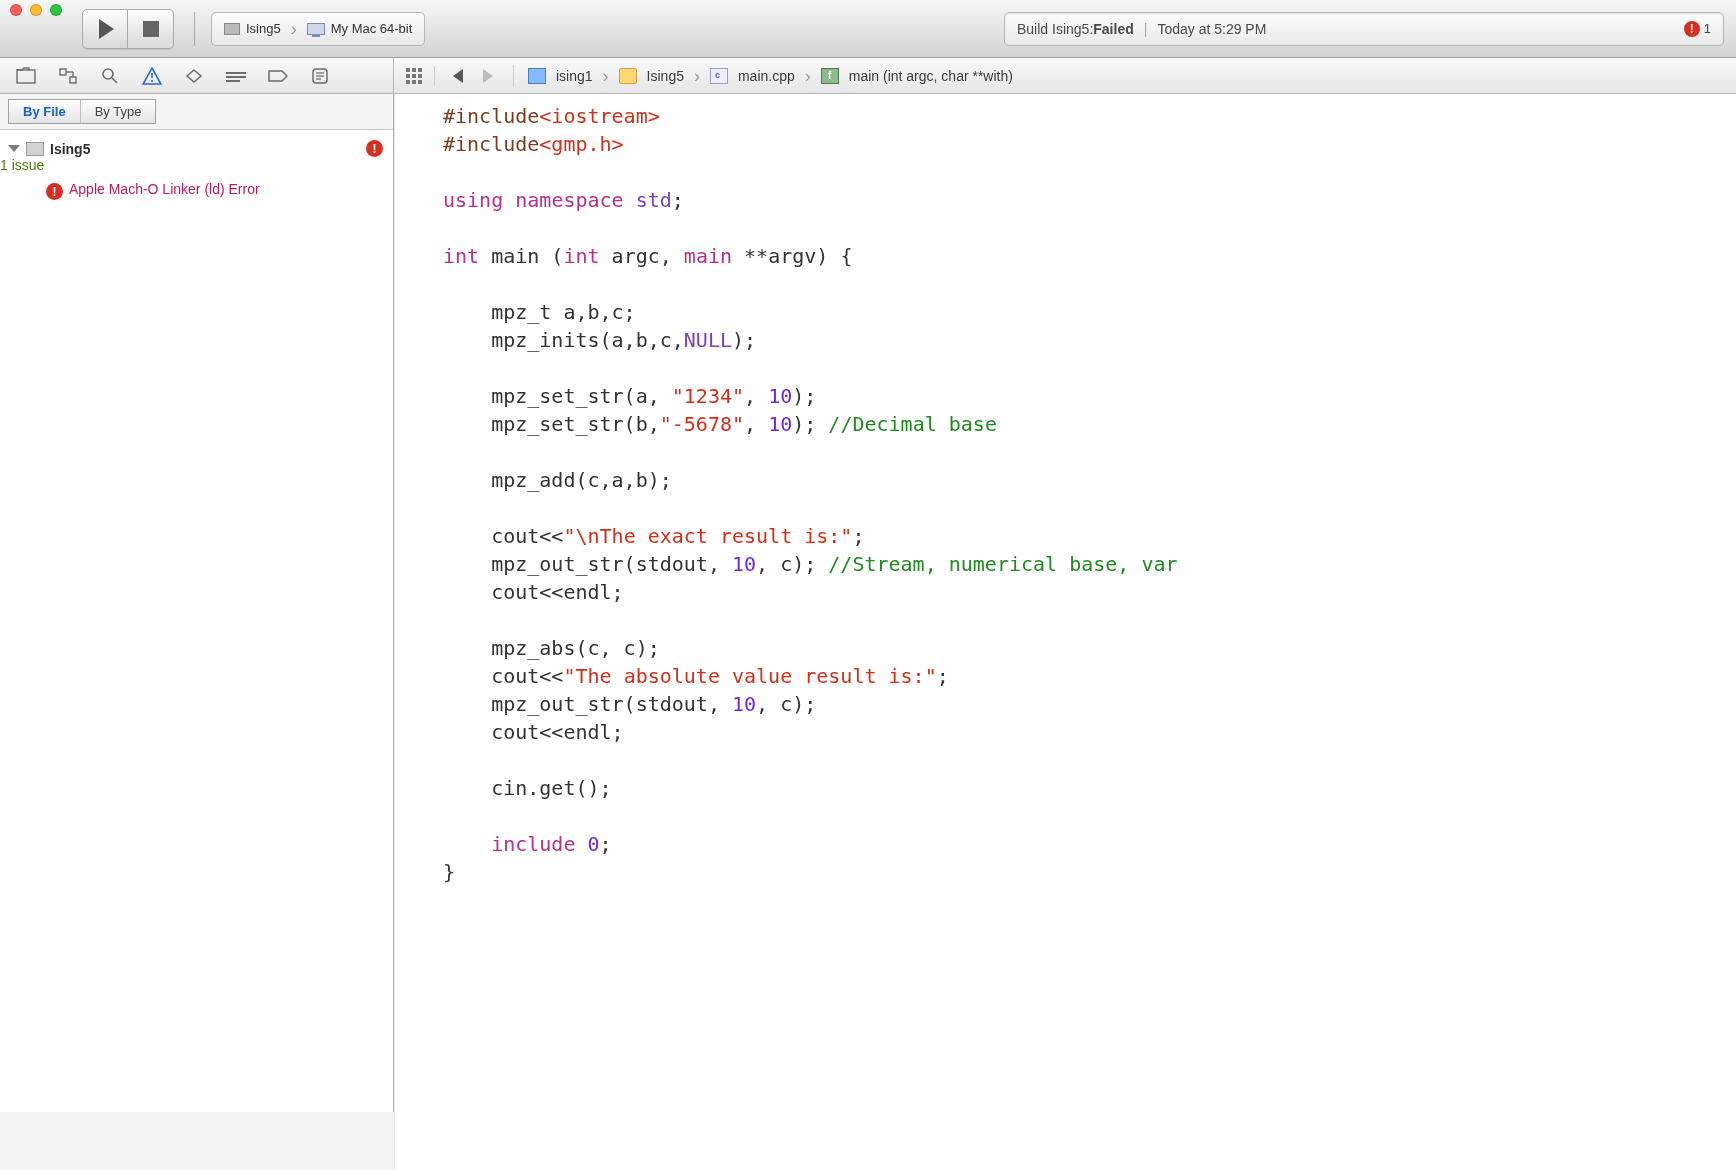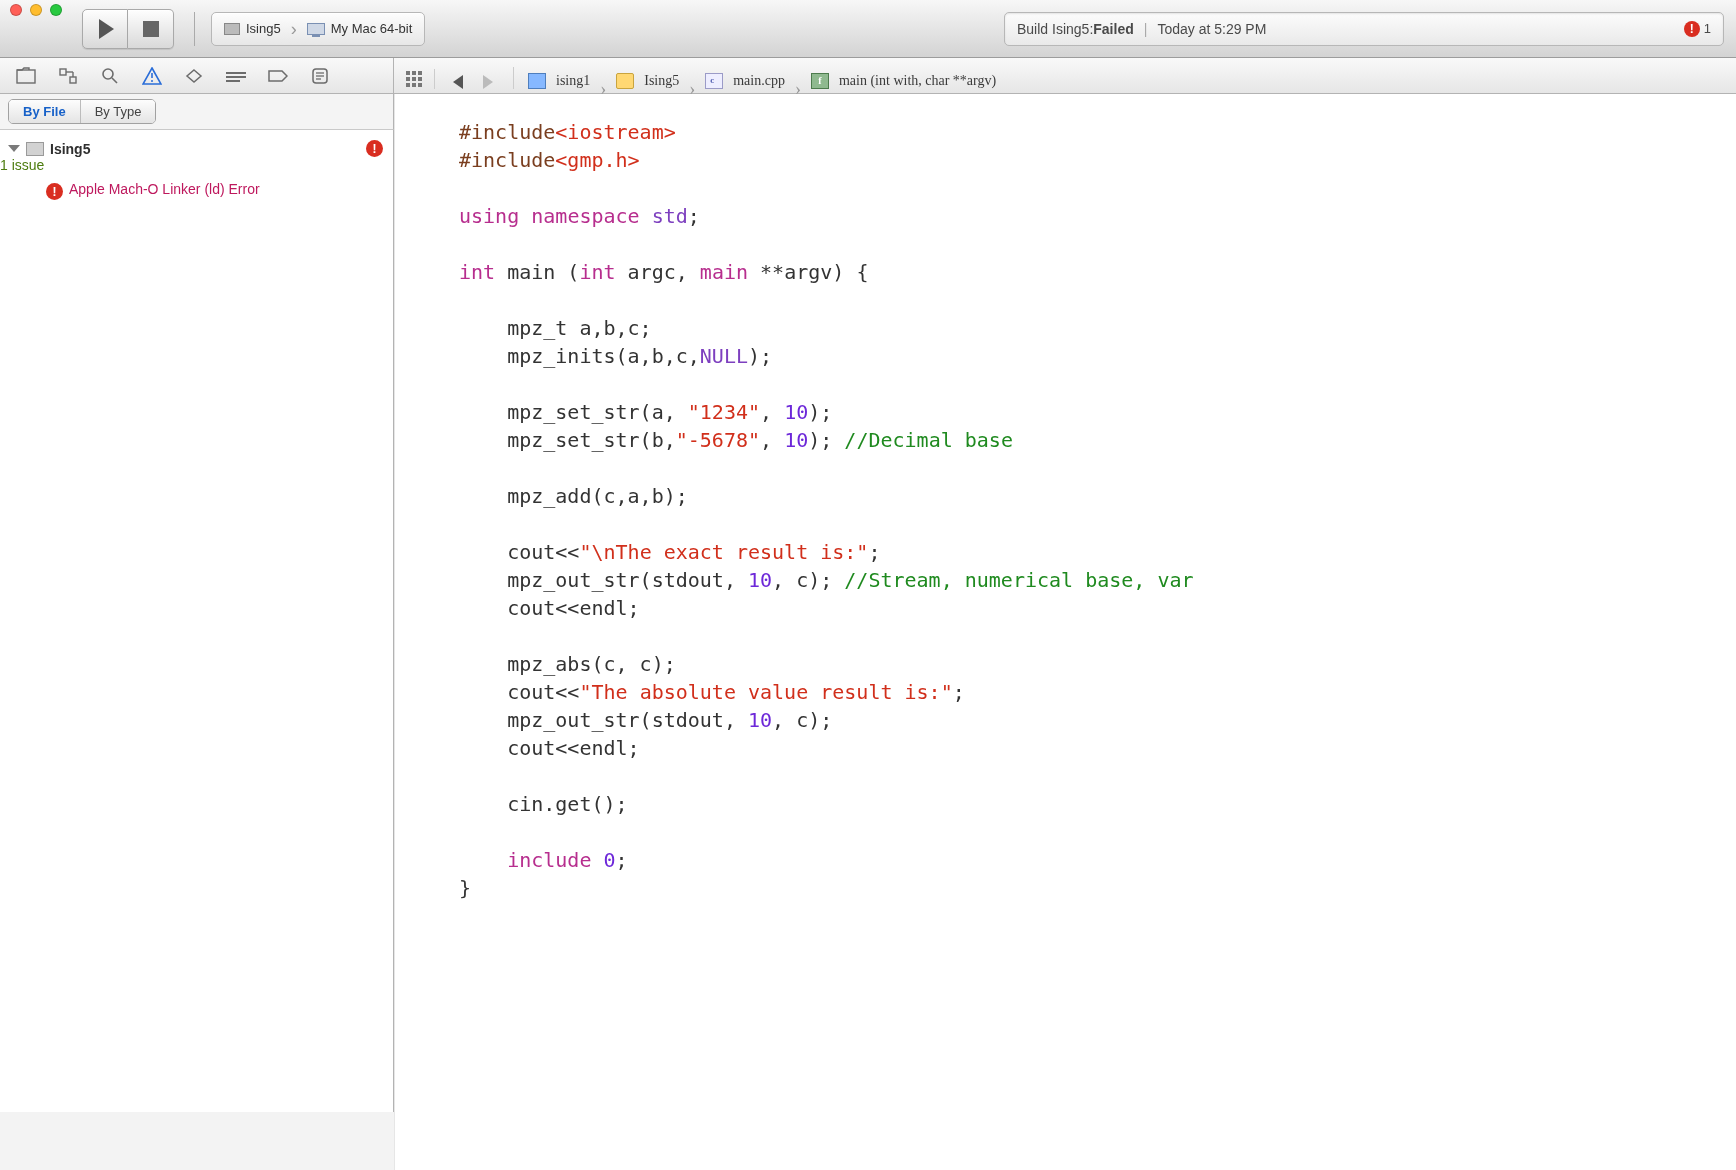--- a/index.html
+++ b/index.html
@@ -62,38 +62,38 @@
     .status-box .sep { color:#aaa; margin:0 10px;}
     .status-box .err-badge { margin-left:auto; display:flex; align-items:center; gap:4px; font-size:13px;}
     .err-dot { width:16px; height:16px; border-radius:50%; background:#d92d20; color:#fff; font-weight:900; font-size:12px; display:flex; align-items:center; justify-content:center;}
 
     
     .sub-toolbar { height:36px; display:flex; border-bottom:1px solid #b3b3b3; background:linear-gradient(#f9f9f9,#e6e6e6);}
     .nav-select { width:394px; display:flex; align-items:center; gap:18px; padding:0 14px; border-right:1px solid #b3b3b3;}
     .nav-item { width:24px; height:24px; display:flex; align-items:center; justify-content:center; color:#6c6c6c; border-radius:3px;}
     .nav-item svg { display:block; }
 
-    .jump-bar { flex:1; display:flex; align-items:flex-end; gap:8px; padding:4px 10px; font-size:14px; color:#3a3a3a;font-family:Liberation Serif, serif;}
+    .jump-bar { flex:1; display:flex; align-items:center; gap:8px; padding:16px 10px; font-size:14px; color:#3a3a3a;}
     .jump-bar .grid-icon { display:grid; grid-template-columns:repeat(3,4px); grid-auto-rows:4px; gap:2px; padding:2px; border-right:1px solid #ccc; padding-right:12px; margin-right:4px;}
     .jump-bar .grid-icon span{background:#777;}
     .jump-bar .tri-left, .jump-bar .tri-right { width:0;height:0;border-top:7px solid transparent;border-bottom:7px solid transparent; margin:0 6px;}
     .jump-bar .tri-left{border-right:10px solid #555;}
     .jump-bar .tri-right{border-left:10px solid #bbb;}
     .jump-bar .pipe { width:1px; height:22px; background:#ccc; margin:0 6px;}
     .jump-sep { color:#999; margin:0 2px; font-size:18px; line-height:0;}
     .jb-icon { width:18px; height:16px; display:inline-block; vertical-align:middle; margin-right:2px;}
     .i-proj { background:#86b8ff; border:1px solid #4e7ebd;}
     .i-folder { background:#ffd873; border:1px solid #c9a43e; border-radius:2px;}
     .i-cpp { background:#eef; border:1px solid #9b9bc7; position:relative;}
     .i-cpp::after{content:"c"; position:absolute; font-size:9px; color:#5361b1; left:4px; top:1px; font-weight:700;}
     .i-func { background:#8fb98f; border:1px solid #4d7b4d; color:#fff; font-size:10px; font-weight:900; text-align:center; line-height:14px;}
 
     
     .filter-row { width:394px; height:36px; display:flex; align-items:center; gap:0; padding:0 8px; border-right:1px solid #b3b3b3; border-bottom:1px solid #c9c9c9; background:#f4f4f4;}
-    .seg { display:flex; border:1px solid #a1a1a1; border-radius:5px; overflow:hidden; height:25px; box-shadow:inset 0 1px 0 #fff;}
+    .seg { display:flex; border:1px solid #a1a1a1; border-radius:0; overflow:hidden; height:25px; box-shadow:inset 0 1px 0 #fff;}
     .seg button { border:none; background:linear-gradient(#fdfdfd,#e4e4e4); padding:0 14px; font-size:13px; color:#444; cursor:pointer;}
     .seg button.active { color:#1761c8; font-weight:600;}
     .seg button:first-child { border-right:1px solid #bcbcbc;}
 
     
     .nav-content { width:394px; border-right:1px solid #b3b3b3; background:#fff; height: calc(100% - 130px); padding:6px 0; font-size:14px; color:#2f2f2f;}
     .nav-root { display:flex; align-items:center; padding:4px 10px 2px 8px; gap:6px; position:relative;}
     .disclosure { width:0;height:0;border-left:6px solid transparent;border-right:6px solid transparent;border-top:7px solid #7a7a7a;}
     .root-icon { width:18px; height:14px; background:#d2d2d2; border:1px solid #9a9a9a;}
     .nav-root .title { font-weight:700; }
@@ -104,21 +104,21 @@
     .issue-detail { padding: 0 14px 0 70px; color:#555; line-height:1.35;}
 
     
     .main { display:flex; height: calc(100vh - 58px);}
     .right { flex:1; display:flex; flex-direction:column;}
     .editor {
       flex:1; background:#fff; padding: 8px 0 40px; overflow:auto;
       font-family: Menlo, Consolas, monospace; font-size:20px; line-height:1.4;
       border-left:1px solid #e6e6e6;
     }
-    .editor pre { margin:16px; padding-left:48px; white-space:pre; }
+    .editor pre { margin:0; padding-left:48px; white-space:pre; }
 
     
     .kw  { color:#b72e8e; }  
     .pp  { color:#7a3e1f; }  
     .inc { color:#d12f1b; }  
     .str { color:#d12f1b; }
     .num { color:#6d28d9; }
     .macro { color:#7d3fbf; }
     .cmt { color:#1f8a1f; }
 
@@ -271,21 +271,21 @@
         <span class="jb-icon i-proj"></span>
         <span>ising1</span>
         <span class="jump-sep">›</span>
         <span class="jb-icon i-folder"></span>
         <span>Ising5</span>
         <span class="jump-sep">›</span>
         <span class="jb-icon i-cpp"></span>
         <span>main.cpp</span>
         <span class="jump-sep">›</span>
         <span class="jb-icon i-func">f</span>
-        <span>main (int with, char **argv)</span>
+        <span>main (int argc, char **with)</span>
       </div>
     </div>
 
     <div class="editor">
 <pre><span class="pp">#include</span><span class="inc">&lt;iostream&gt;</span>
 <span class="pp">#include</span><span class="inc">&lt;gmp.h&gt;</span>
 <span></span>
 <span class="kw">using</span><span class="kw"> namespace</span><span class="macro"> std</span>;
 <span></span>
 <span class="kw">int</span><span> main (</span><span class="kw">int</span><span> argc, </span><span class="kw">main</span><span> **argv) {</span>

